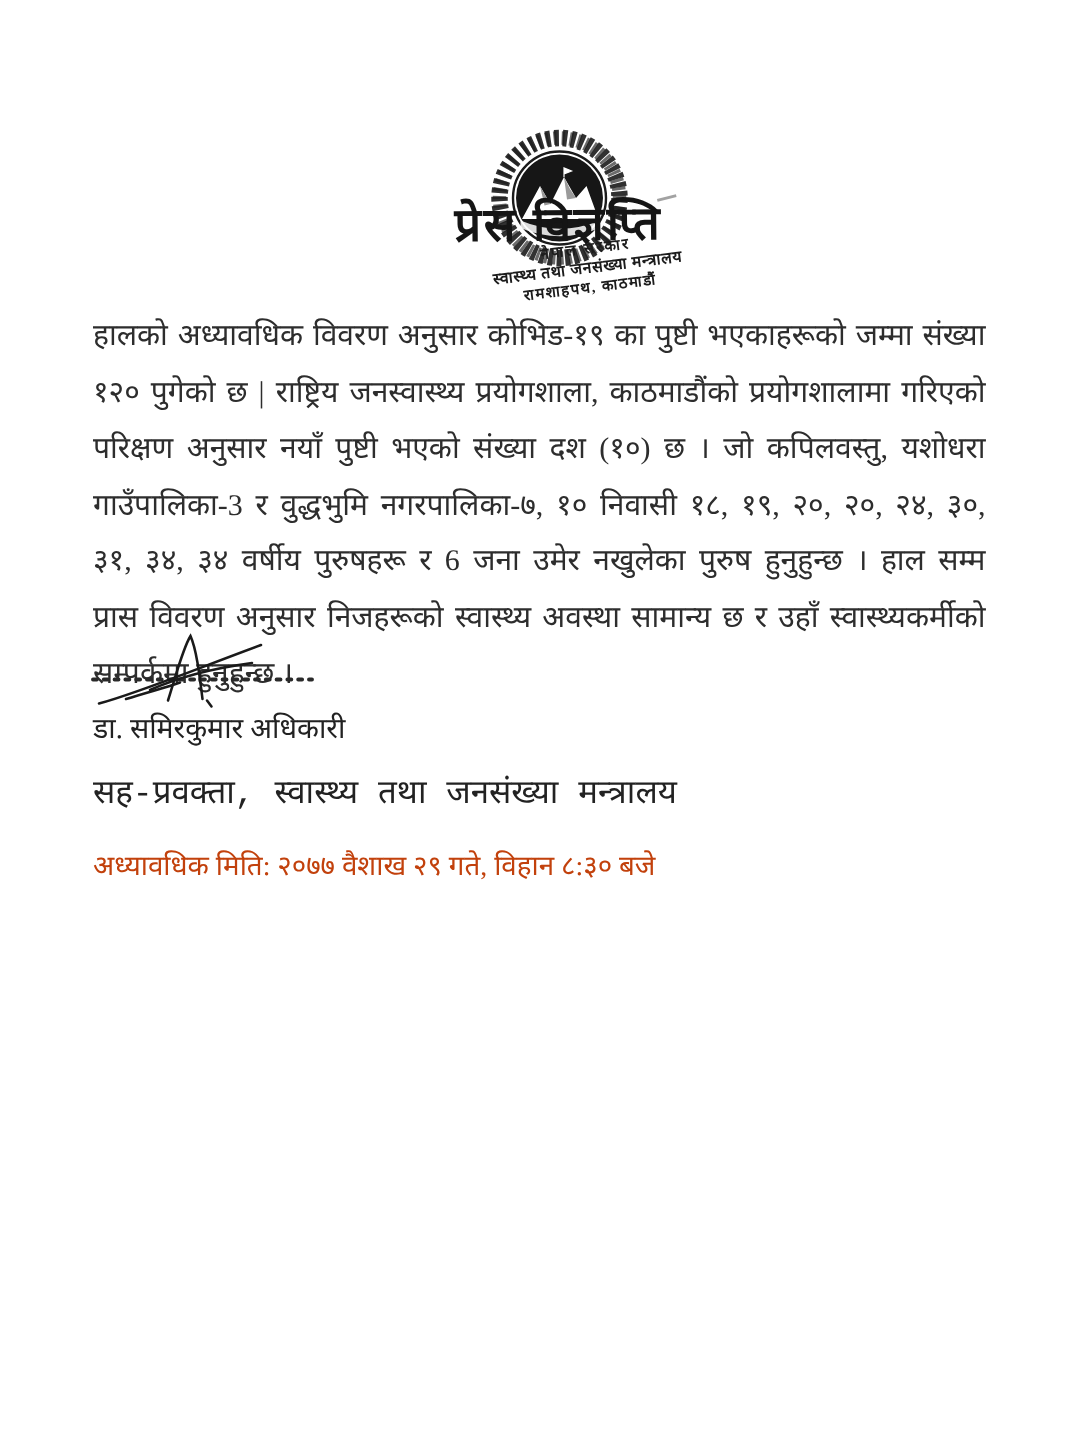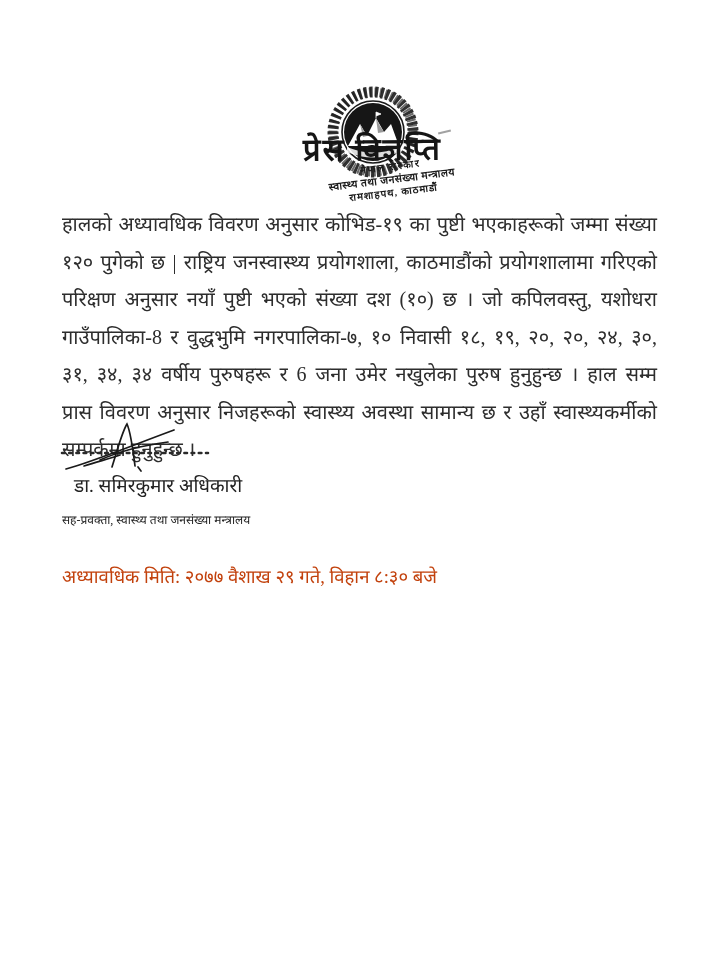--- a/index.html
+++ b/index.html
@@ -69,28 +69,28 @@
   }
 
   
   .sig-svg { position: absolute; left: 58px; top: 420px; width: 168px; height: 54px; }
   .sig-name {
     position: absolute;
     left: 62px; top: 472px;
     font-size: 19px;
     color: #222222;
     white-space: nowrap;
-    margin-left: 12px;
   }
   .sig-designation {
     position: absolute;
     left: 62px; top: 511px;
-    font-size: 12px;
+    font-size: 22px;
     color: #222222;
     white-space: nowrap;
+    font-family: Liberation Mono, monospace;
   }
 
   
   .updated-date {
     position: absolute;
     left: 62px; top: 563px;
     font-size: 18.5px;
     color: #c2410c;
     white-space: nowrap;
   }
@@ -126,21 +126,21 @@
       <div class="org-line-1">नेपाल सरकार</div>
       <div class="org-line-2">स्वास्थ्य तथा जनसंख्या मन्त्रालय</div>
       <div class="org-line-3">रामशाहपथ, काठमाडौं</div>
     </div>
   </div>
 
   <div class="body-text">
     <div class="body-line">हालको अध्यावधिक विवरण अनुसार कोभिड-१९ का पुष्टी भएकाहरूको जम्मा संख्या</div>
     <div class="body-line">१२० पुगेको छ | राष्ट्रिय जनस्वास्थ्य प्रयोगशाला, काठमाडौंको प्रयोगशालामा गरिएको</div>
     <div class="body-line">परिक्षण अनुसार नयाँ पुष्टी भएको संख्या दश (१०) छ । जो कपिलवस्तु, यशोधरा</div>
-    <div class="body-line">गाउँपालिका-8 र वुद्धभुमि नगरपालिका-७, १० निवासी १८, १९, २०, २०, २४, ३०,</div>
+    <div class="body-line">गाउँपालिका-3 र वुद्धभुमि नगरपालिका-७, १० निवासी १८, १९, २०, २०, २४, ३०,</div>
     <div class="body-line">३१, ३४, ३४ वर्षीय पुरुषहरू र 6 जना उमेर नखुलेका पुरुष हुनुहुन्छ ।  हाल सम्म</div>
     <div class="body-line">प्रास विवरण अनुसार निजहरूको स्वास्थ्य अवस्था सामान्य छ र उहाँ स्वास्थ्यकर्मीको</div>
     <div class="body-line last">सम्पर्कमा हुनुहुन्छ ।</div>
   </div>
 
   <svg class="sig-svg" viewBox="0 0 168 54" aria-hidden="true">
 
     <line x1="4" y1="33" x2="150" y2="33" stroke="#2a2a2a" stroke-width="2.6" stroke-dasharray="2.6 4.6" stroke-linecap="round"></line>
 
     <g fill="none" stroke="#1a1a1a" stroke-width="1.7" stroke-linecap="round">

